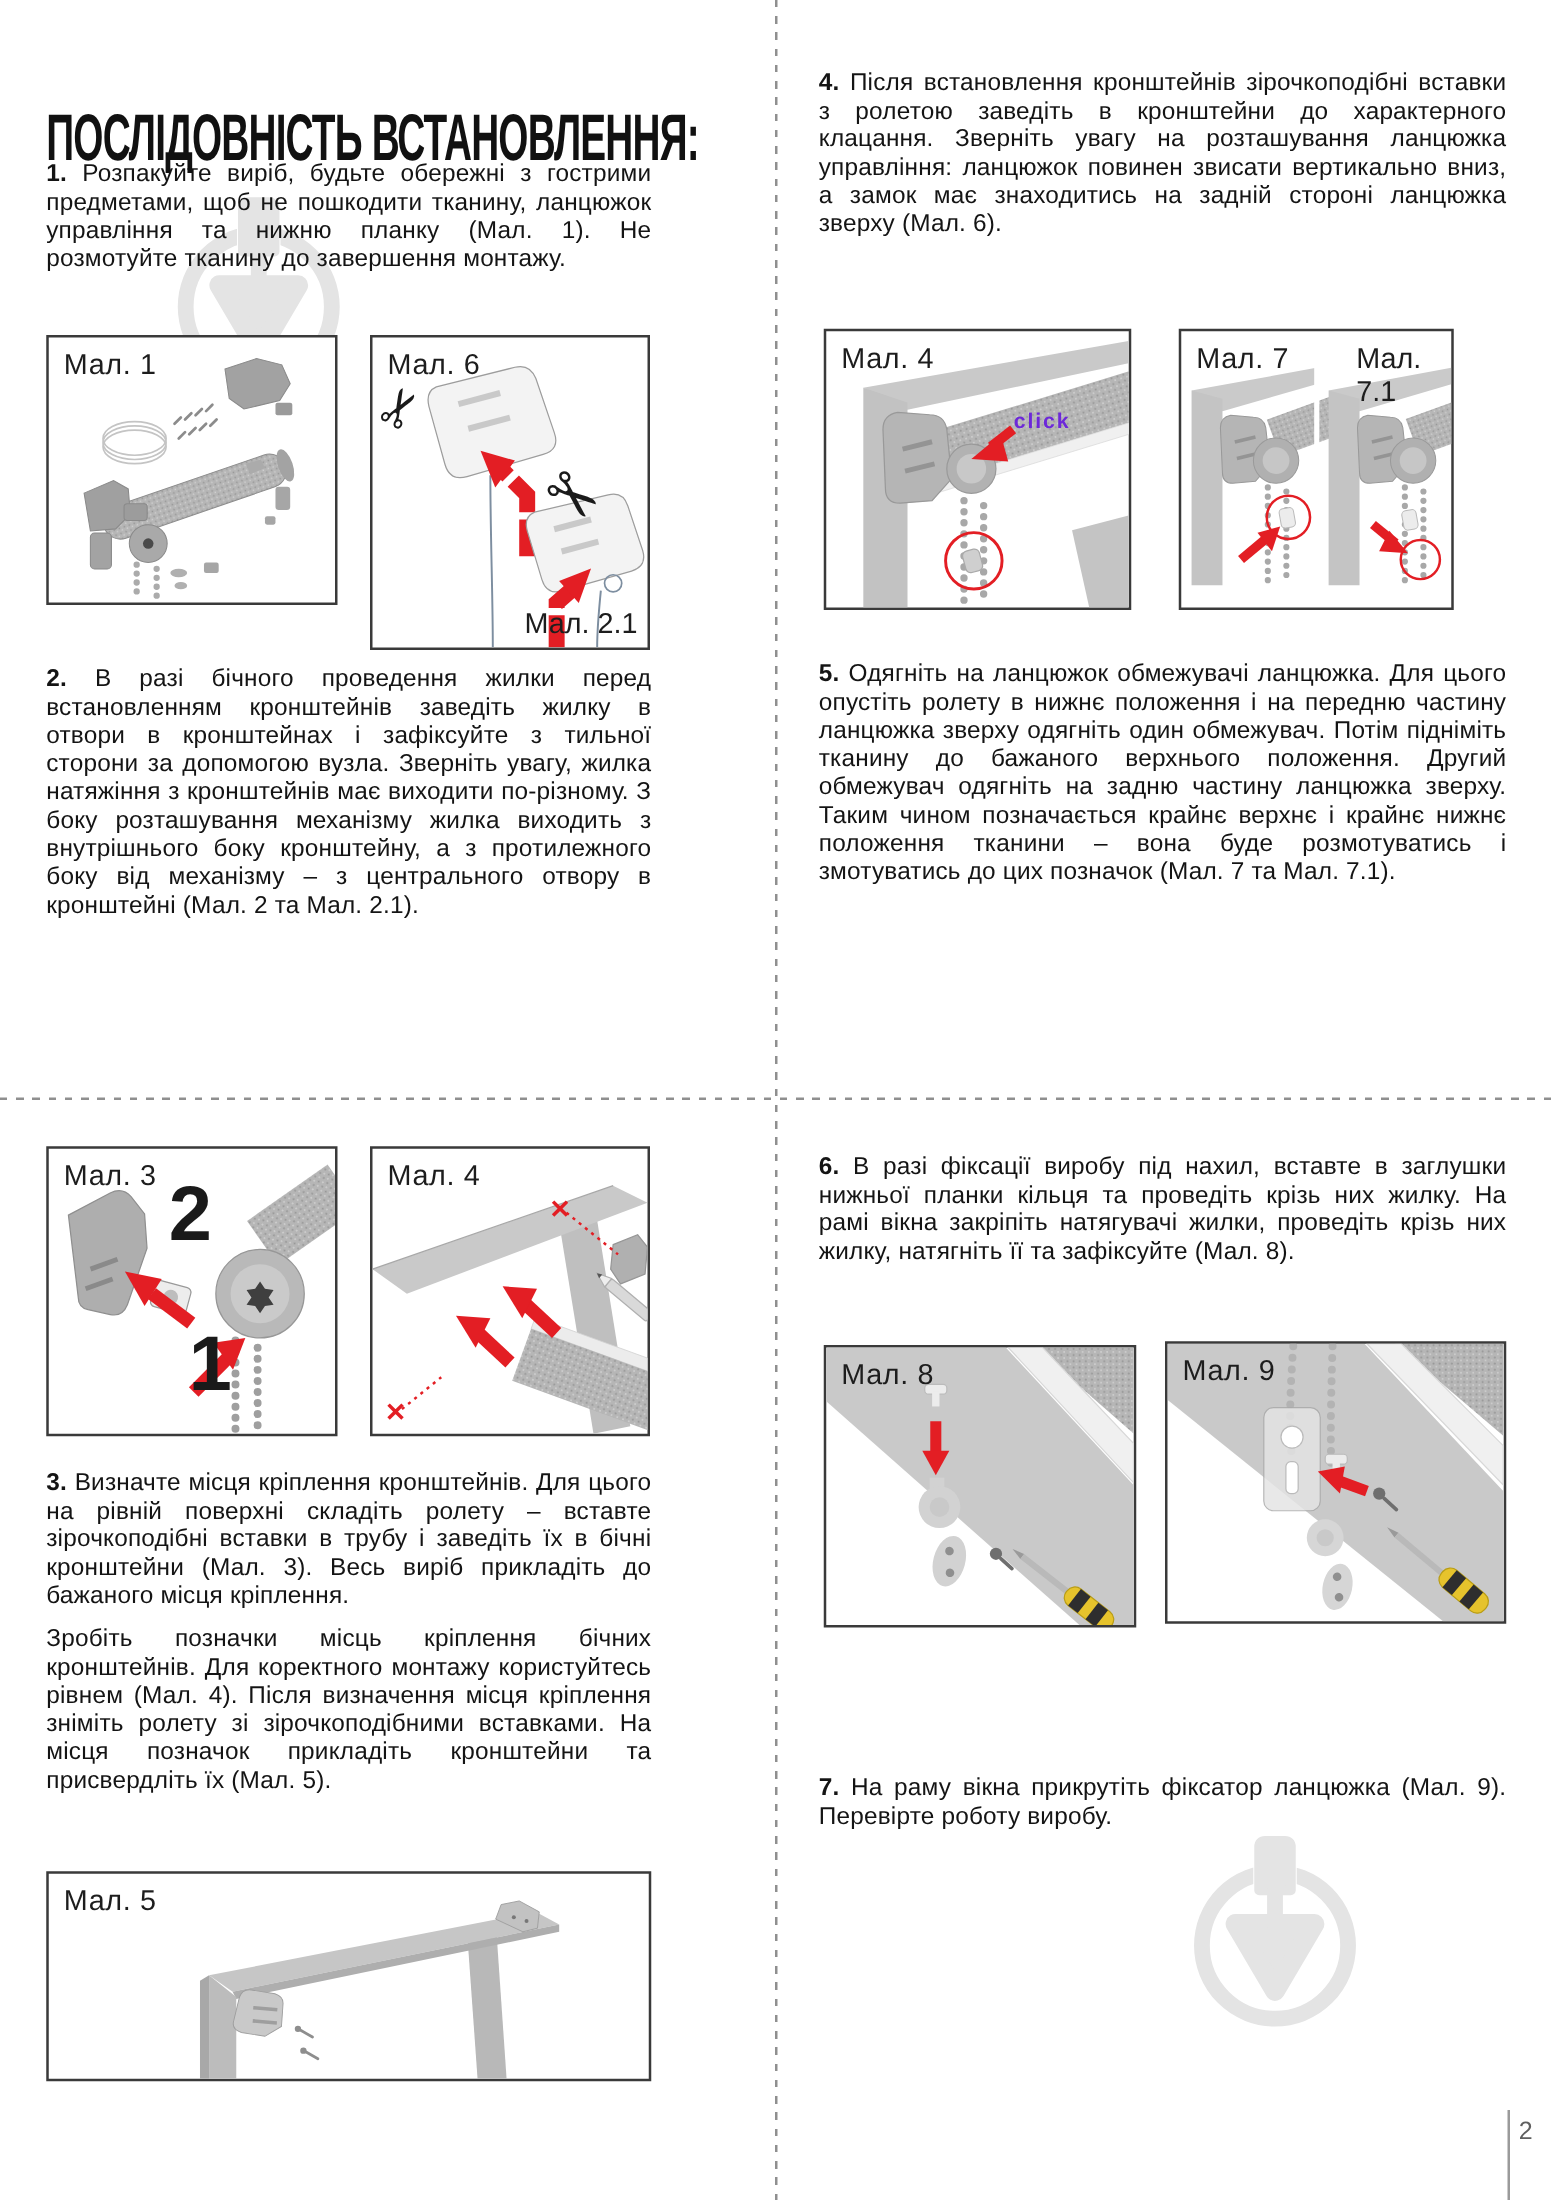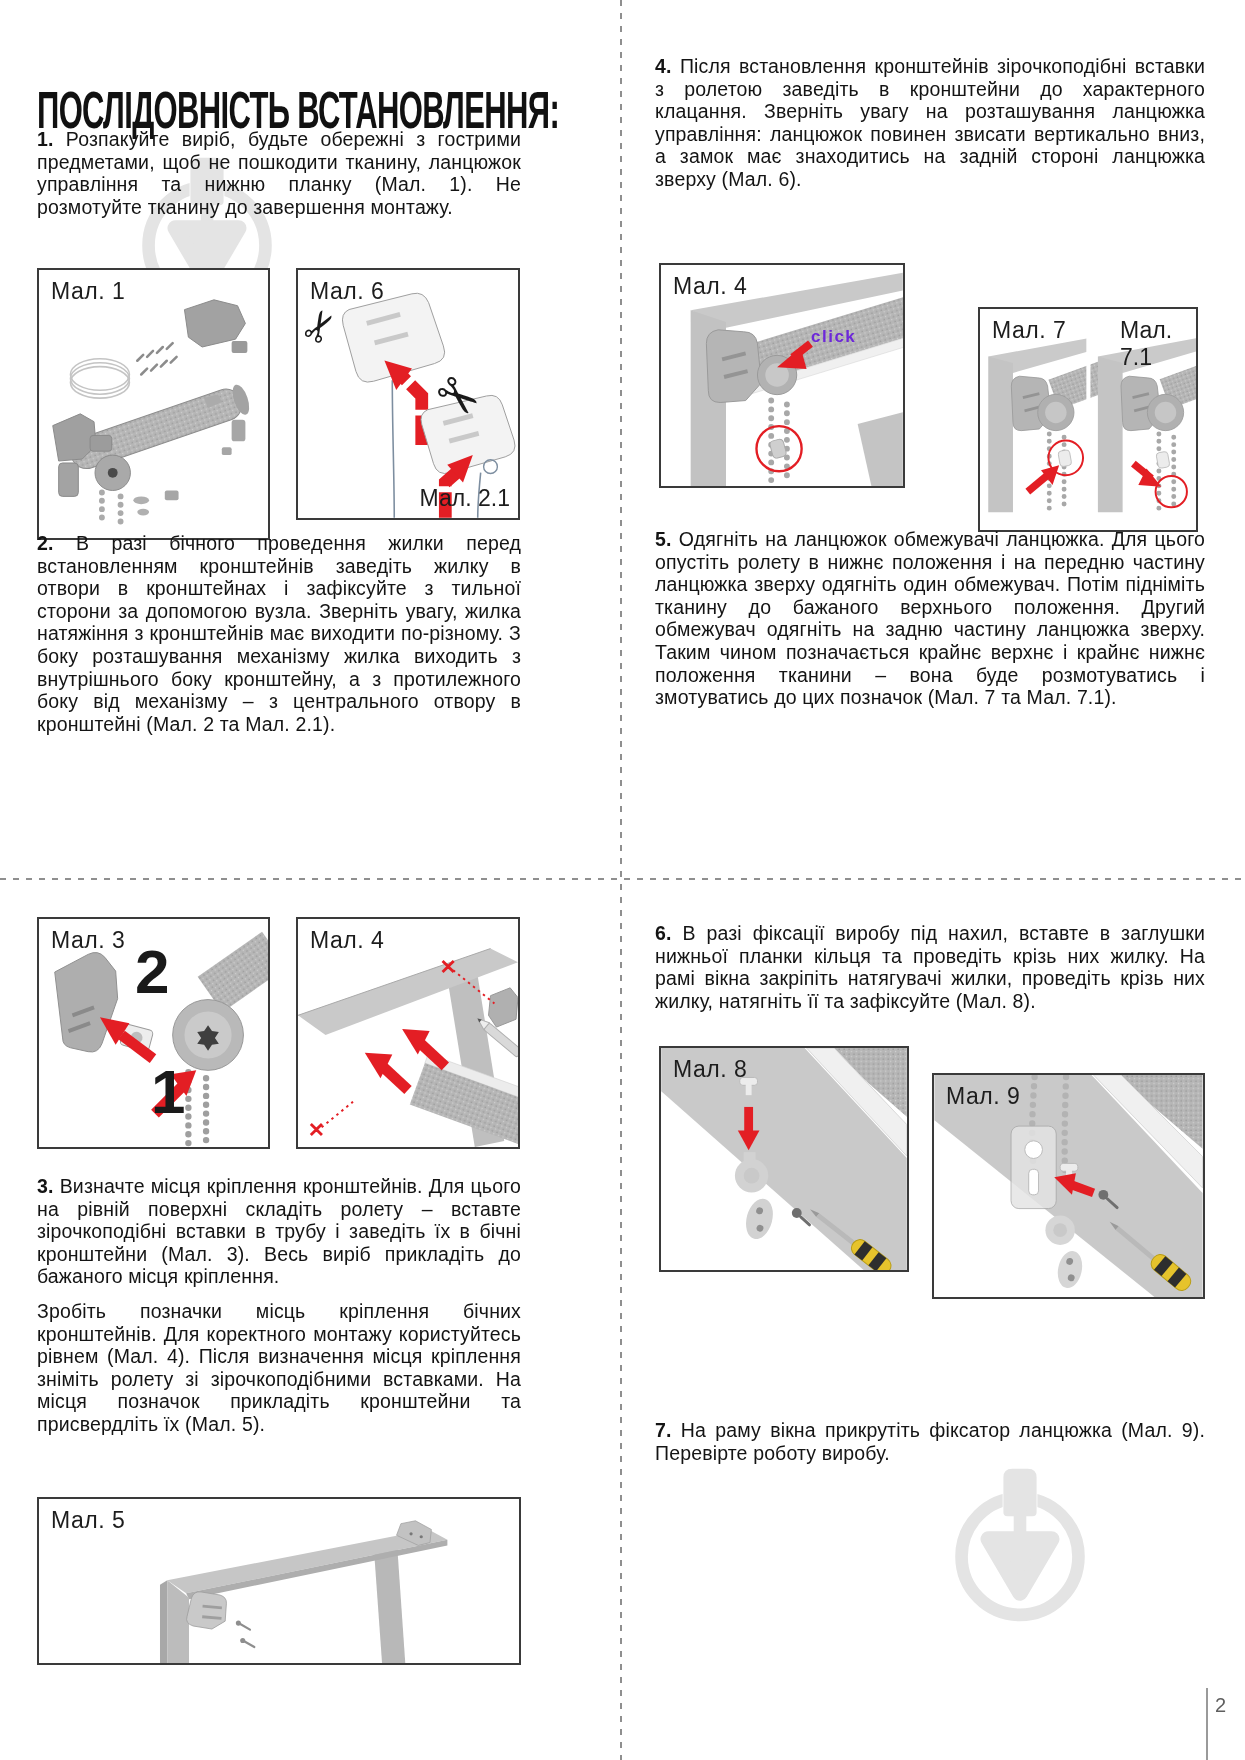--- a/index.html
+++ b/index.html
@@ -60,21 +60,21 @@
 <div class="vdash"></div>
 <div class="hdash"></div>
 
 <h1 class="title">ПОСЛІДОВНІСТЬ ВСТАНОВЛЕННЯ:</h1>
 
 <p class="step col-l" style="top:128px;">
   <b>1.</b>
   <span>Розпакуйте виріб, будьте обережні з гострими предметами, щоб не пошкодити тканину, ланцюжок управління та нижню планку (Мал. 1). Не розмотуйте тканину до завершення монтажу.</span>
 </p>
 
-<div class="fig" style="left:37px;top:268px;width:233px;height:272px;">
+<div class="fig" style="left:37px;top:268px;width:233px;height:216px;">
   <svg viewBox="0 0 233 252">
     <defs>
       <pattern id="fab1" width="5" height="5" patternUnits="userSpaceOnUse">
         <rect width="5" height="5" fill="#b6b6b6"></rect>
           <circle cx="1.2" cy="1.2" r="0.8" fill="#979797"></circle>
           <circle cx="3.6" cy="3.6" r="0.8" fill="#cfcfcf"></circle>
       </pattern>
     </defs>
     <g fill="none" stroke="#c4c4c4" stroke-width="1.6">
       <ellipse cx="62" cy="104" rx="30" ry="16"></ellipse>
@@ -275,21 +275,21 @@
       <rect x="112" y="178" width="14" height="18" rx="4" fill="#cfcfcf" stroke="#aaaaaa"></rect>
     </g>
     <circle cx="120" cy="187" r="23" fill="none" stroke="#e31e24" stroke-width="2.4"></circle>
     <line x1="152" y1="80" x2="134" y2="94" stroke="#e31e24" stroke-width="8"></line>
     <polygon points="118,104 142,84 148,106" fill="#e31e24"></polygon>
   </svg>
   <span class="fig-label">Мал. 4</span>
   <span class="click-note" style="left:150px;top:62px;">click</span>
 </div>
 
-<div class="fig" style="left:978px;top:263px;width:220px;height:225px;margin-top:44px;">
+<div class="fig" style="left:943px;top:263px;width:220px;height:225px;">
   <svg viewBox="0 0 262 225">
     <defs>
       <pattern id="fab7" width="5" height="5" patternUnits="userSpaceOnUse">
         <rect width="5" height="5" fill="#b6b6b6"></rect>
           <circle cx="1.2" cy="1.2" r="0.8" fill="#979797"></circle>
           <circle cx="3.6" cy="3.6" r="0.8" fill="#cfcfcf"></circle>
       </pattern>
     </defs>
 
     <polygon points="10,36 131,14 131,30 40,56" fill="#cacaca"></polygon>
@@ -338,21 +338,21 @@
 <p class="step col-r" style="top:528px;">
   <b>5.</b>
   <span>Одягніть на ланцюжок обмежувачі ланцюжка. Для цього опустіть ролету в нижнє положення і на передню частину ланцюжка зверху одягніть один обмежувач. Потім підніміть тканину до бажаного верхнього положення. Другий обмежувач одягніть на задню частину ланцюжка зверху. Таким чином позначається крайнє верхнє і крайнє нижнє положення тканини – вона буде розмотуватись і змотуватись до цих позначок (Мал. 7 та Мал. 7.1).</span>
 </p>
 
 <p class="step col-r" style="top:922px;">
   <b>6.</b>
   <span>В разі фіксації виробу під нахил, вставте в заглушки нижньої планки кільця та проведіть крізь них жилку. На рамі вікна закріпіть натягувачі жилки, проведіть крізь них жилку, натягніть її та зафіксуйте (Мал. 8).</span>
 </p>
 
-<div class="fig" style="left:659px;top:1046px;width:250px;height:226px;">
+<div class="fig" style="left:659px;top:1076px;width:250px;height:226px;">
   <svg viewBox="0 0 250 226">
     <defs>
       <pattern id="fab8" width="5" height="5" patternUnits="userSpaceOnUse">
         <rect width="5" height="5" fill="#b6b6b6"></rect>
           <circle cx="1.2" cy="1.2" r="0.8" fill="#979797"></circle>
           <circle cx="3.6" cy="3.6" r="0.8" fill="#cfcfcf"></circle>
       </pattern>
     </defs>
     <polygon points="170,0 250,0 250,70" fill="url(#fab8)"></polygon>
     <polygon points="148,0 176,0 250,78 250,110" fill="#f0f0f0" stroke="#d8d8d8" stroke-width="1"></polygon>

